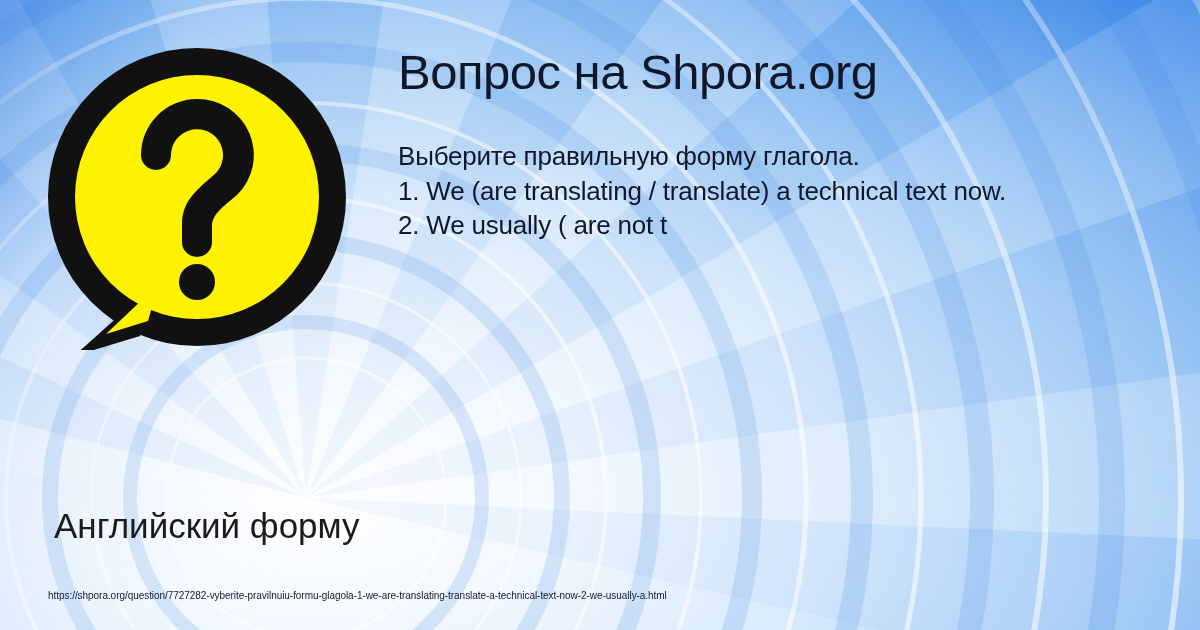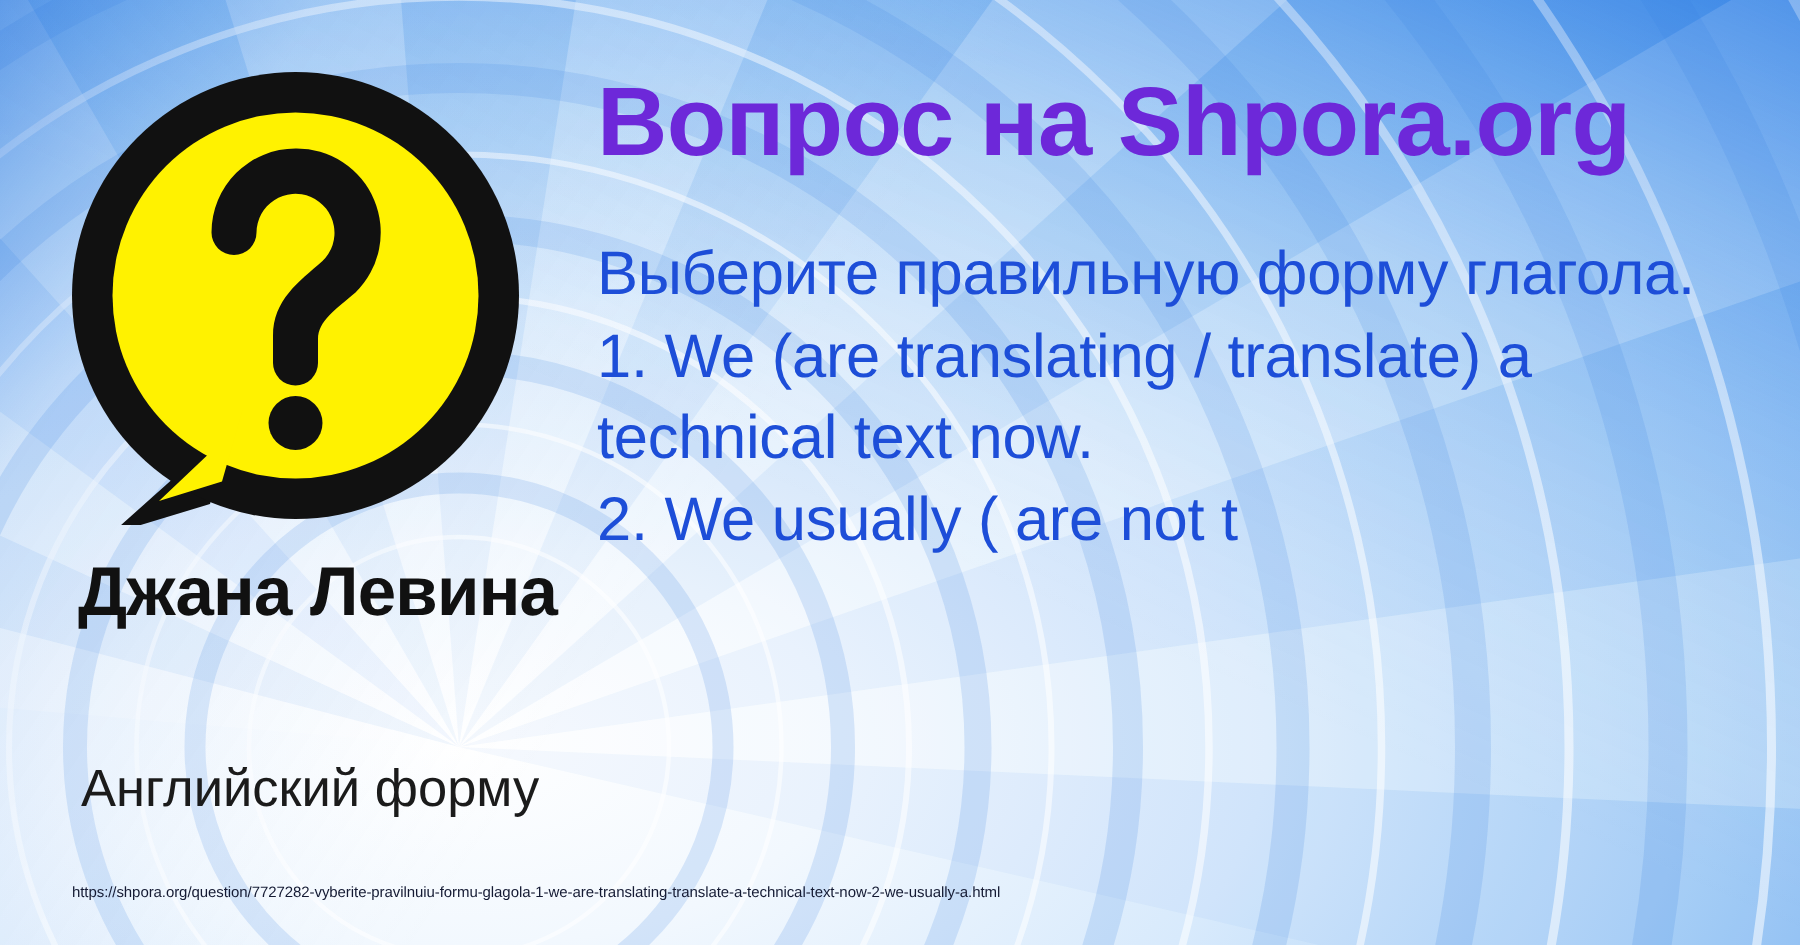--- a/index.html
+++ b/index.html
@@ -72,34 +72,34 @@
 
   
   #right-col {
     position: absolute;
     left: 398px;
     top: 48px;
     width: 790px;
   }
 
   #page-title {
-    font-size: 65px;
-    font-weight: bold;
+    font-size: 49px;
+    font-weight: normal;
     line-height: 1.0;
-    color: #6d28d9;
+    color: #0f172a;
     letter-spacing: -0.5px;
     margin: 0 0 42px 0;
     white-space: nowrap;
   }
 
   #question-body {
-    font-size: 41px;
+    font-size: 26px;
     font-weight: normal;
     line-height: 1.33;
-    color: #1d4ed8;
+    color: #0f172a;
     white-space: pre-wrap;
     letter-spacing: -0.2px;
   }
 
   
   #source-url {
     position: absolute;
     left: 48px;
     top: 590px;
     font-size: 10px;
@@ -212,21 +212,20 @@
                  l 0 18
                  a 15 15 0 0 0 30 0
                  l 0 -16
                  c 0 -12 12 -20 25 -31
                  a 56 56 0 0 0 -40 -96 Z" fill="#111111"></path>
 
         <circle cx="153" cy="238" r="18" fill="#111111"></circle>
       </svg>
     </div>
 
-    <div id="author-name">Джана Левина</div>
 
     <div id="subject-label">Английский форму</div>
   </div>
 
   <div id="right-col">
     <h1 id="page-title">Вопрос на Shpora.org</h1>
     <div id="question-body">Выберите правильную форму глагола.
 1. We (are translating / translate) a technical text now.
 2. We usually ( are not t</div>
   </div>

